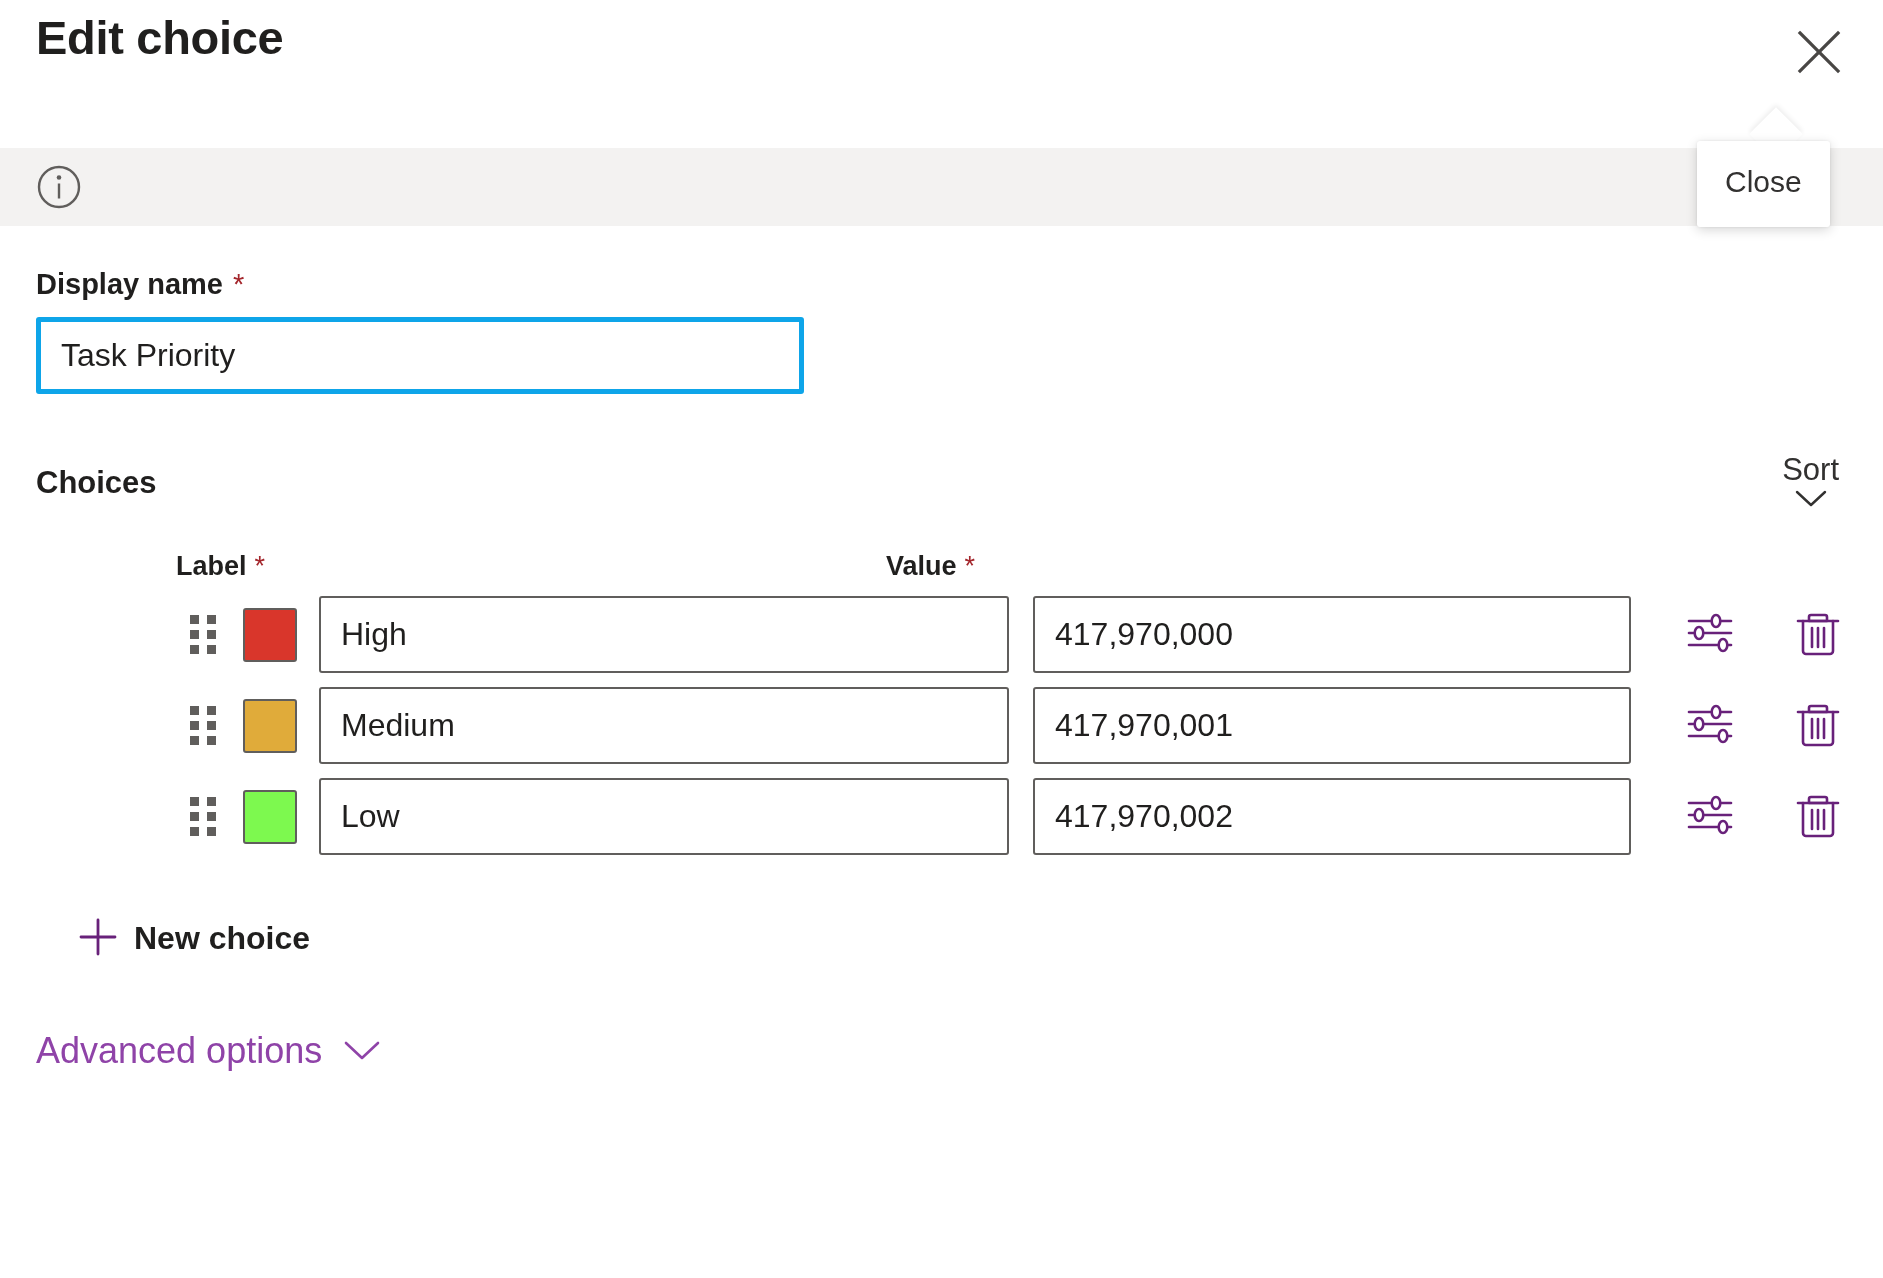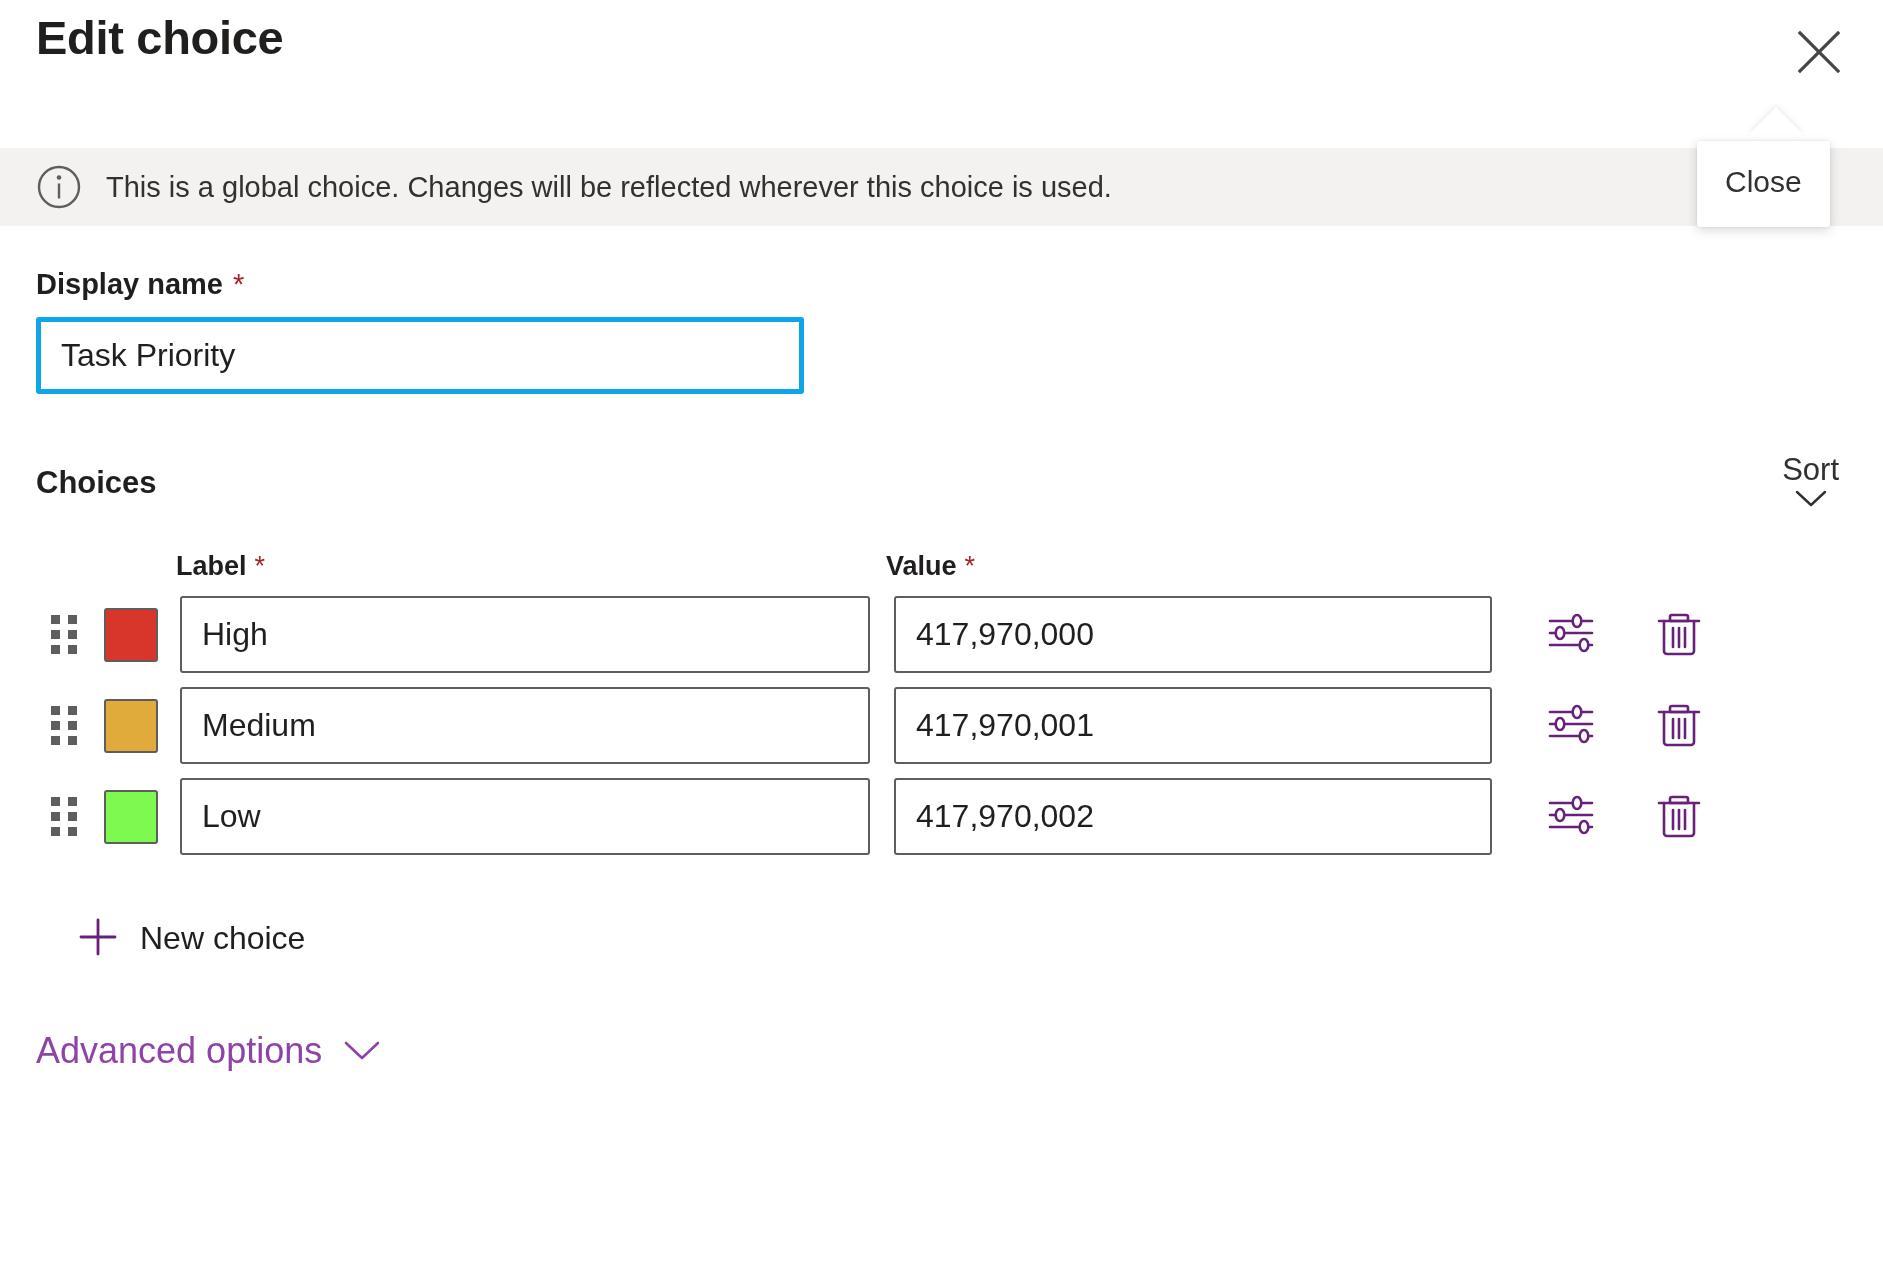--- a/index.html
+++ b/index.html
@@ -184,20 +184,21 @@
     align-items: baseline;
   }
   .col-head .req-star { font-size: 27px; margin-left: 8px; }
   .col-head-label { width: 710px; margin-left: 140px; }
   .col-head-value { }
 
   .choice-row {
     display: flex;
     align-items: center;
     margin-top: 14px;
+    justify-content: flex-end;
   }
   .drag-handle {
     width: 44px;
     height: 44px;
     display: flex;
     align-items: center;
     justify-content: center;
     cursor: grab;
     flex: 0 0 auto;
     margin-left: 6px;
@@ -264,28 +265,29 @@
     padding: 0;
     flex: 0 0 auto;
   }
   .row-icon-btn.settings { margin-left: 50px; }
   .row-icon-btn.delete { margin-left: 50px; }
 
   
   .new-choice-btn {
     display: flex;
     align-items: center;
-    gap: 20px;
+    gap: 14px;
     margin-top: 52px;
     margin-left: 34px;
     background: transparent;
     border: none;
     cursor: pointer;
     padding: 8px 6px;
     font-family: "Liberation Sans", sans-serif;
+    font-weight: bold;
   }
   .new-choice-label {
     font-size: 32px;
     color: #201f1e;
   }
 
   
   .advanced-options {
     display: flex;
     align-items: center;
@@ -327,21 +329,20 @@
 </div>
 
 <div class="info-bar">
   <span class="info-icon">
     <svg width="46" height="46" viewBox="0 0 46 46" aria-hidden="true">
       <circle cx="23" cy="23" r="20" fill="none" stroke="#605e5c" stroke-width="2.4"></circle>
       <circle cx="23" cy="13.5" r="2.3" fill="#605e5c"></circle>
       <rect x="21.8" y="19.5" width="2.4" height="15" fill="#605e5c"></rect>
     </svg>
   </span>
-  <span class="info-text">This is a global choice. Changes will be reflected wherever this choice is used.</span>
 </div>
 
 <div class="panel-body">
 
   
   <div class="field-label">
     <span>Display name</span>
     <span class="req-star">*</span>
   </div>
   <input class="text-input" type="text" value="Task Priority" style="">

